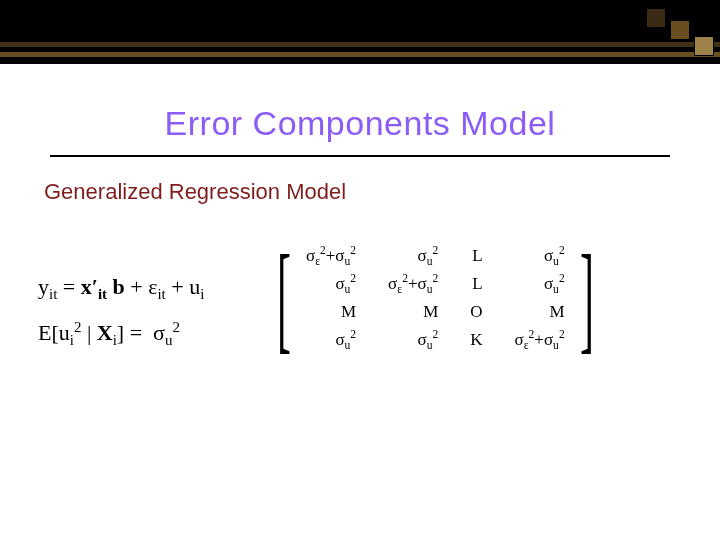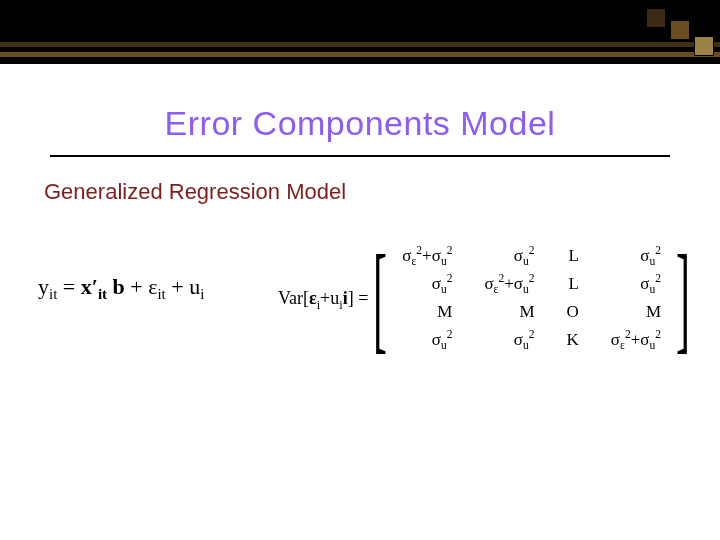--- a/index.html
+++ b/index.html
@@ -134,26 +134,26 @@
 </div>
 
 <div class="subtitle">Generalized Regression Model</div>
 
 <div class="math-area">
 
   <div class="math-left">
     <div class="row">
       y<sub>it</sub> = <span class="bold">x′<sub>it</sub> b</span> + ε<sub>it</sub> + u<sub>i</sub>
     </div>
+    <div class="row">
+      E[u<sub>i</sub><sup>2</sup> | <span class="bold">X</span><sub>i</sub>] = &nbsp;σ<sub>u</sub><sup>2</sup>
+    </div>
   </div>
 
   <div class="var-block">
-    <span class="var-label">
-      Var[<span class="bold">ε</span><sub>i</sub>+u<sub>i</sub><span class="bold">i</span>] =
-    </span>
     <span class="bracket">[</span>
     <span class="matrix">
       <table>
         <tbody>
             <tr>
           <td>σ<sub>ε</sub><sup>2</sup>+σ<sub>u</sub><sup>2</sup></td>
           <td>σ<sub>u</sub><sup>2</sup></td>
           <td>L</td>
           <td>σ<sub>u</sub><sup>2</sup></td>
         </tr>

